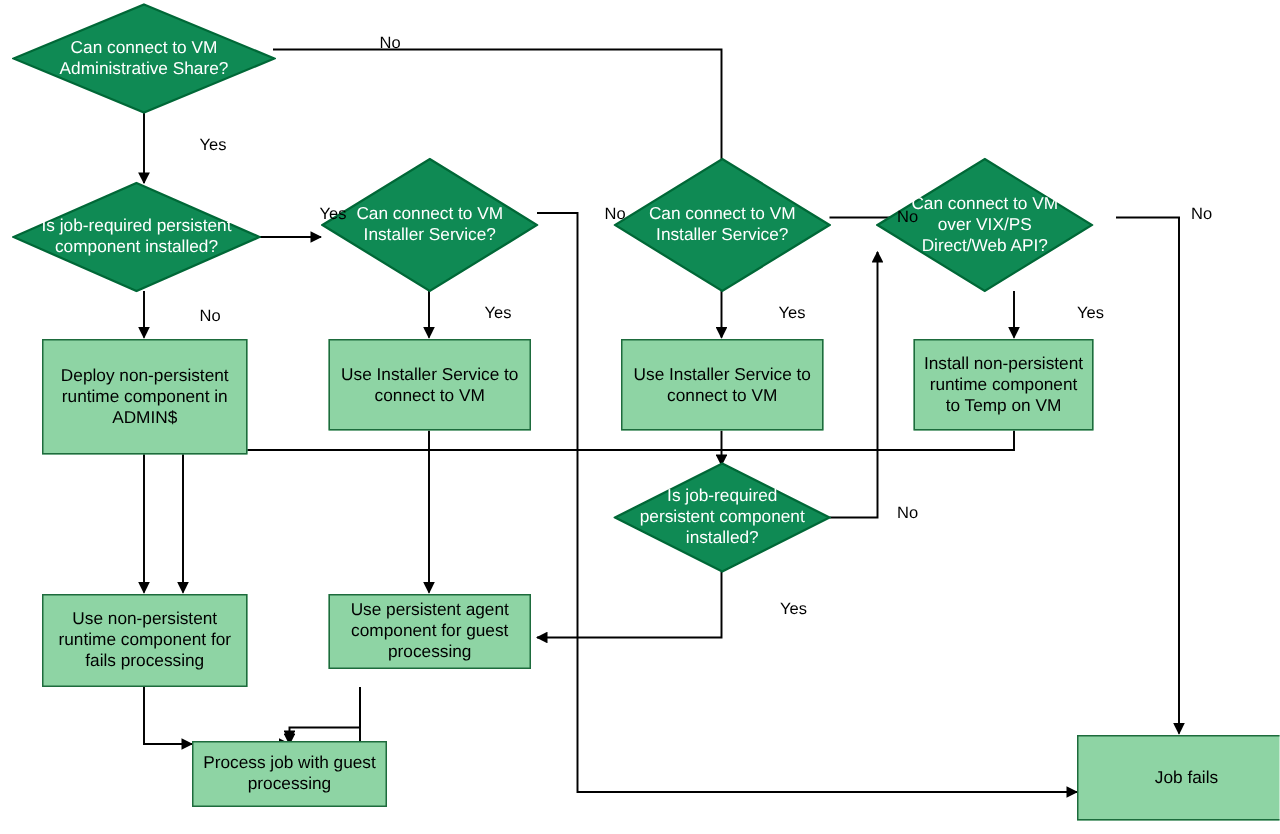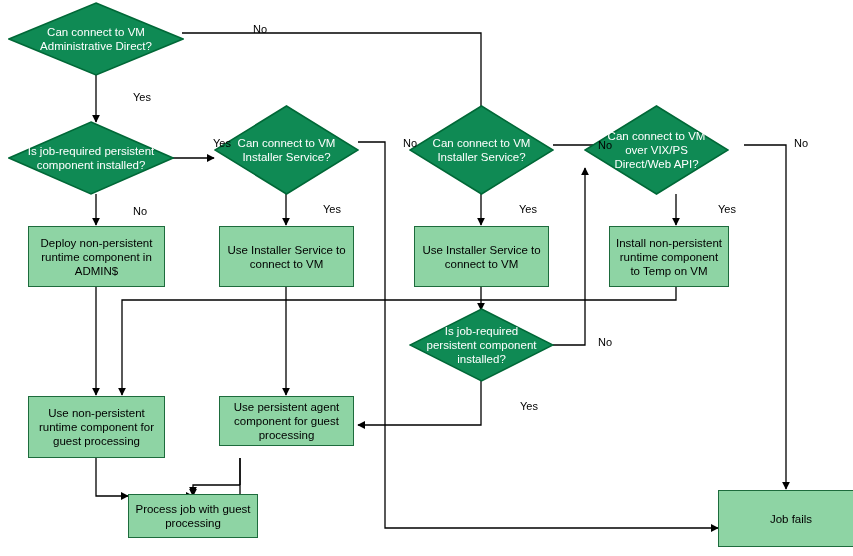--- a/index.html
+++ b/index.html
@@ -107,21 +107,21 @@
     </g>
     <g stroke="#000" stroke-width="1.3" fill="none" marker-end="url(#arrow)">
       <path d="M 240 485 L 193 485 L 193 494"></path>
     </g>
   </svg>
 
   <div class="node diamond" style="left:8px;top:2px;width:176px;height:74px;">
     <svg class="shape" viewBox="0 0 176 74" preserveAspectRatio="none">
       <polygon points="88,1 175,37 88,73 1,37" fill="#0f8a54" stroke="#006837" stroke-width="1.5"></polygon>
     </svg>
-    <div class="dlabel">Can connect to VM Administrative Direct?</div>
+    <div class="dlabel">Can connect to VM Administrative Share?</div>
   </div>
 
   <div class="node diamond" style="left:8px;top:121px;width:166px;height:74px;">
     <svg class="shape" viewBox="0 0 166 74" preserveAspectRatio="none">
       <polygon points="83,1 165,37 83,73 1,37" fill="#0f8a54" stroke="#006837" stroke-width="1.5"></polygon>
     </svg>
     <div class="dlabel">Is job-required persistent component installed?</div>
   </div>
 
   <div class="node diamond" style="left:214px;top:105px;width:145px;height:90px;">
@@ -145,29 +145,29 @@
     <div class="dlabel">Can connect to VM over VIX/PS Direct/Web API?</div>
   </div>
 
   <div class="node diamond" style="left:409px;top:308px;width:145px;height:74px;">
     <svg class="shape" viewBox="0 0 145 74" preserveAspectRatio="none">
       <polygon points="72.5,1 144,37 72.5,73 1,37" fill="#0f8a54" stroke="#006837" stroke-width="1.5"></polygon>
     </svg>
     <div class="dlabel">Is job-required persistent component installed?</div>
   </div>
 
-  <div class="node rect" style="left:28px;top:226px;width:137px;height:61px;">Deploy non-persistent runtime component in ADMIN$</div>
+  <div class="node rect" style="left:28px;top:226px;width:137px;height:77px;">Deploy non-persistent runtime component in ADMIN$</div>
 
   <div class="node rect" style="left:219px;top:226px;width:135px;height:61px;">Use Installer Service to connect to VM</div>
 
   <div class="node rect" style="left:414px;top:226px;width:135px;height:61px;">Use Installer Service to connect to VM</div>
 
   <div class="node rect" style="left:609px;top:226px;width:120px;height:61px;">Install non-persistent runtime component to Temp on VM</div>
 
-  <div class="node rect" style="left:28px;top:396px;width:137px;height:62px;">Use non-persistent runtime component for guest processing</div>
+  <div class="node rect" style="left:28px;top:396px;width:137px;height:62px;">Use non-persistent runtime component for fails processing</div>
 
   <div class="node rect" style="left:219px;top:396px;width:135px;height:50px;">Use persistent agent component for guest processing</div>
 
   <div class="node rect" style="left:128px;top:494px;width:130px;height:44px;">Process job with guest processing</div>
 
   <div class="node rect" style="left:718px;top:490px;width:146px;height:57px;">Job fails</div>
 
   <div class="edge-label" style="left:221px;top:23px;">No</div>
   <div class="edge-label" style="left:101px;top:91px;">Yes</div>
   <div class="edge-label" style="left:181px;top:137px;">Yes</div>

